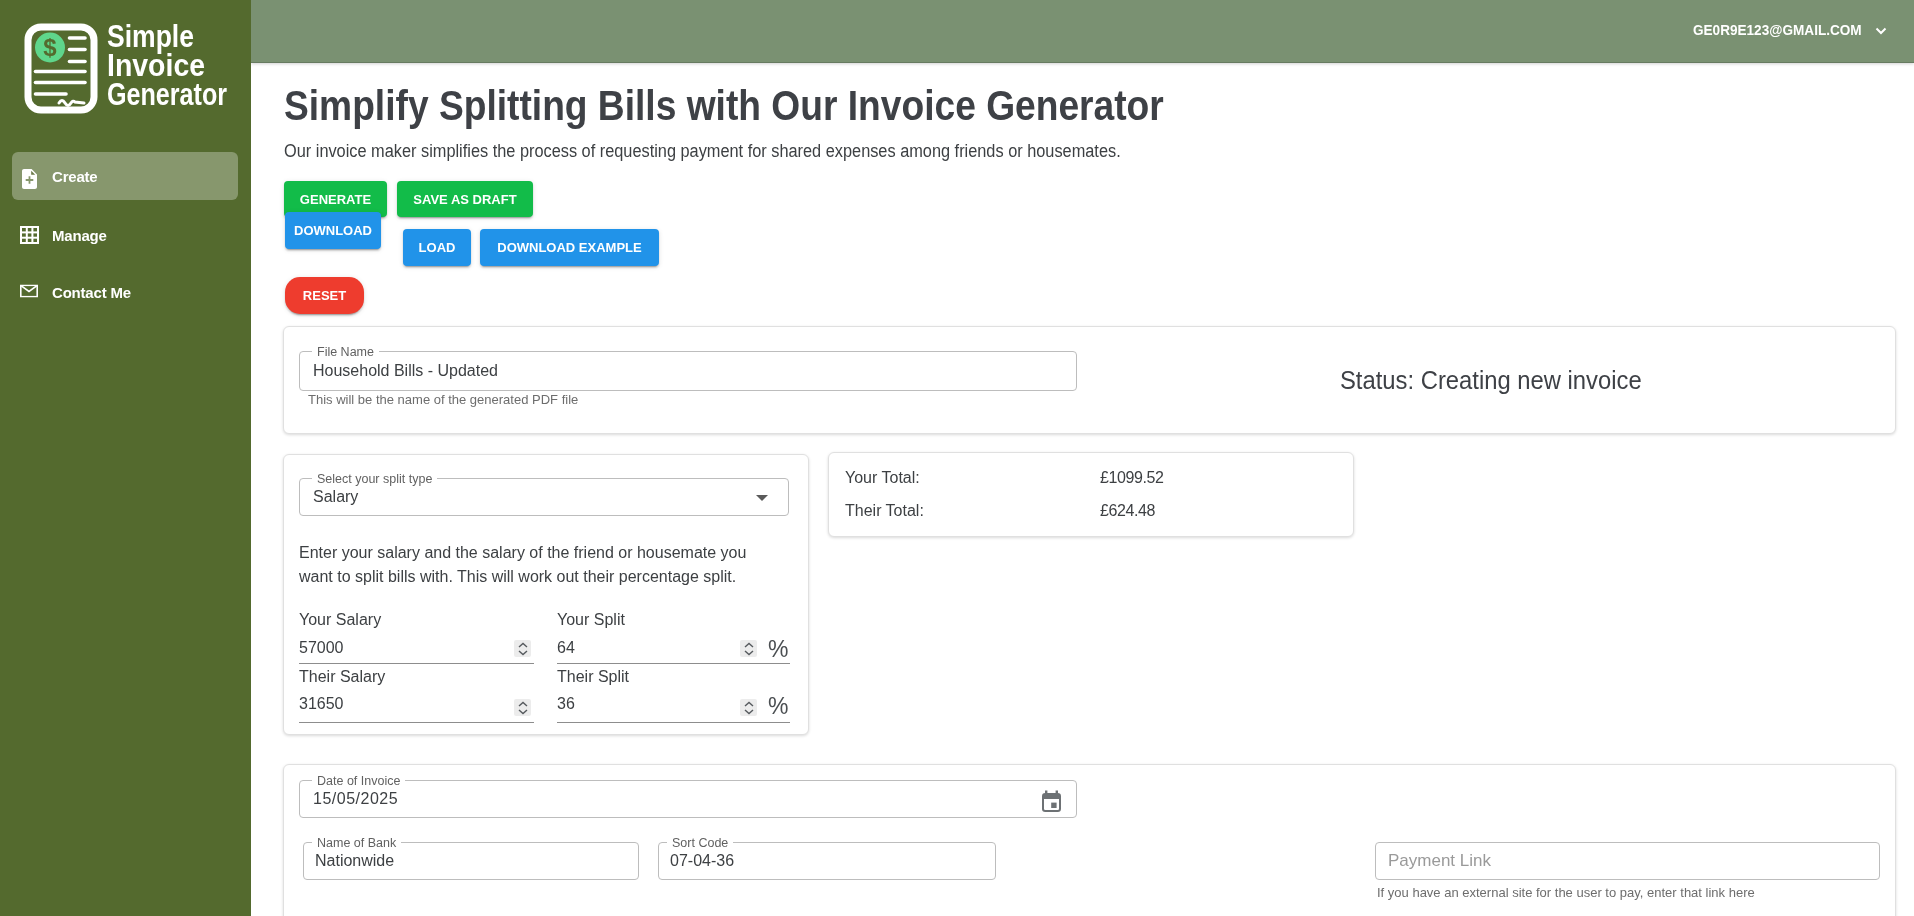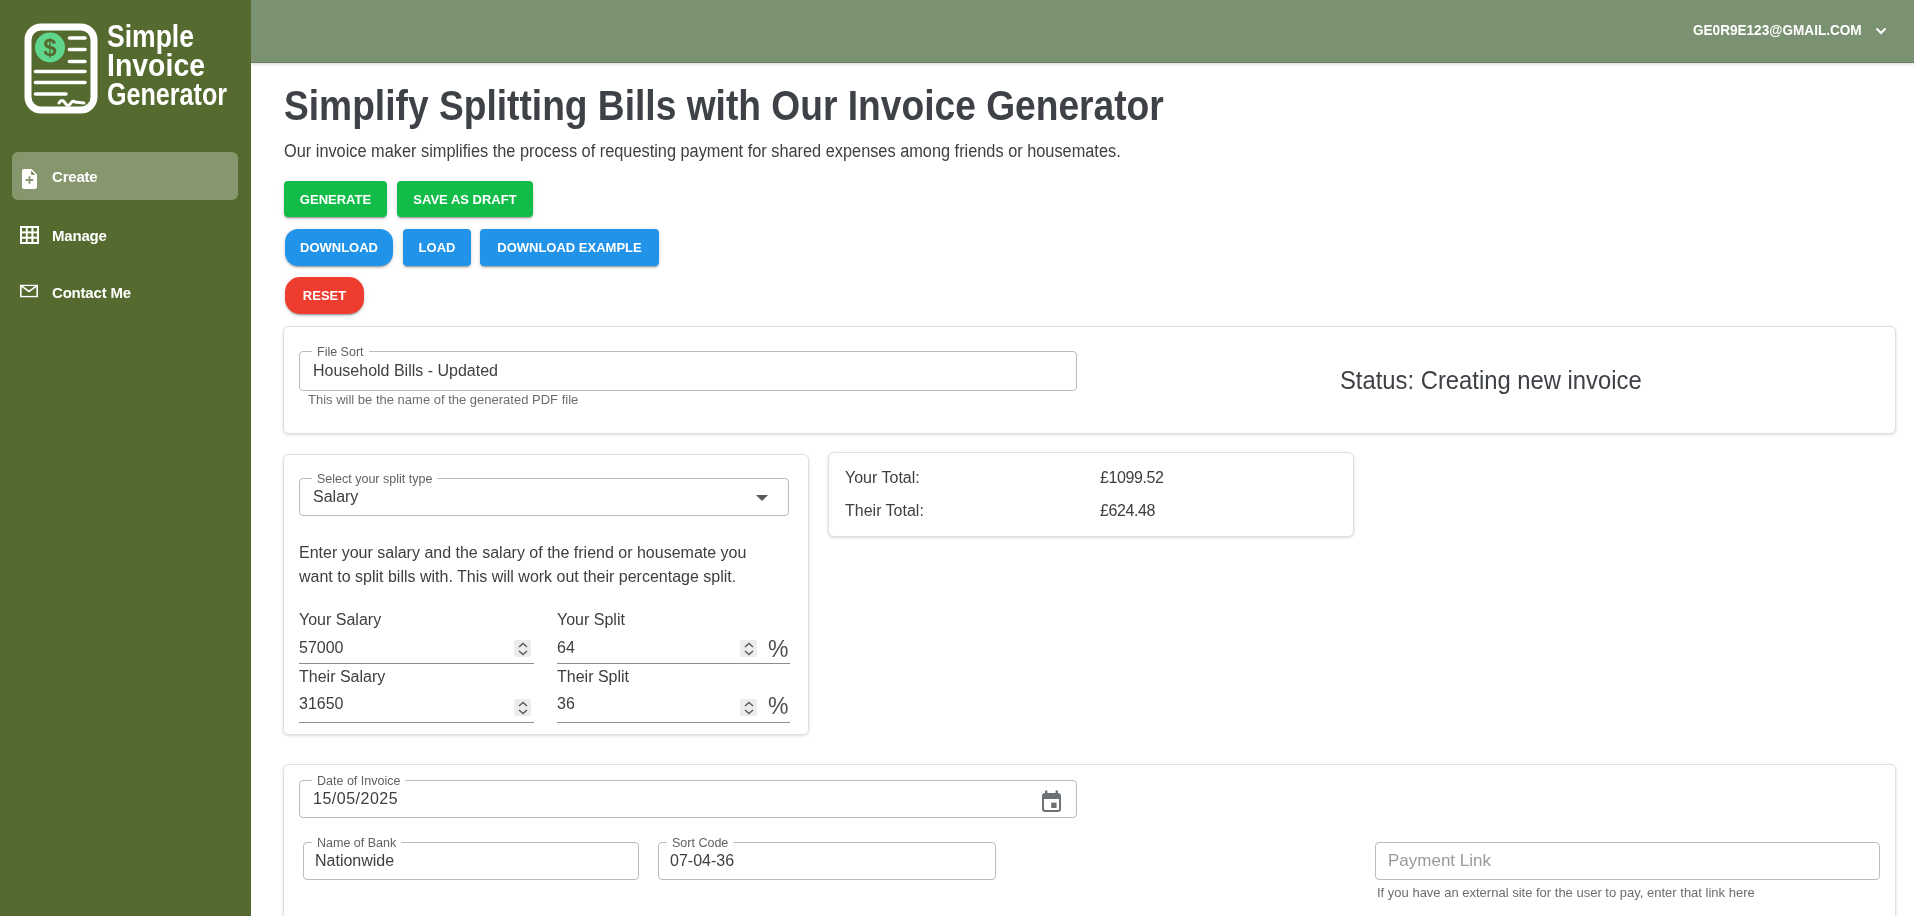--- a/index.html
+++ b/index.html
@@ -115,28 +115,28 @@
       <path d="M1 1.2 L9 7 L17 1.2" fill="none" stroke="#fff" stroke-width="1.6"></path>
     </svg>
     <div class="navtxt">Contact Me</div>
   </div>
 
   <div id="h1" class="abs">Simplify Splitting Bills with Our Invoice Generator</div>
   <div id="sub" class="abs">Our invoice maker simplifies the process of requesting payment for shared expenses among friends or housemates.</div>
 
   <div class="abs btn green" style="left:284px;top:181px;width:103px;height:36px;">GENERATE</div>
   <div class="abs btn green" style="left:397px;top:181px;width:136px;height:36px;">SAVE AS DRAFT</div>
-  <div class="abs btn blue" style="left:285px;top:229px;width:108px;height:37px;border-radius:13px;">DOWNLOAD</div>
+  <div class="abs btn blue" style="left:285px;top:212px;width:96px;height:37px;">DOWNLOAD</div>
   <div class="abs btn blue" style="left:403px;top:229px;width:68px;height:37px;">LOAD</div>
   <div class="abs btn blue" style="left:480px;top:229px;width:179px;height:37px;">DOWNLOAD EXAMPLE</div>
   <div class="abs btn red" style="left:285px;top:277px;width:79px;height:37px;border-radius:15px;">RESET</div>
 
   <div class="abs card" style="left:283px;top:326px;width:1613px;height:108px;"></div>
   <div class="field" style="left:299px;top:351px;width:778px;height:40px;">
-    <div class="flabel" style="left:12px;">File Sort</div>
+    <div class="flabel" style="left:12px;">File Name</div>
     <div class="fval">Household Bills - Updated</div>
   </div>
   <div class="helper" style="left:308px;top:392px;">This will be the name of the generated PDF file</div>
   <div class="abs" style="left:1340px;top:368px;font-size:25px;color:#3e4146;line-height:1;transform:scaleX(.952);transform-origin:left top;">Status: Creating new invoice</div>
 
   <div class="abs card" style="left:283px;top:454px;width:526px;height:281px;"></div>
   <div class="field" style="left:299px;top:478px;width:490px;height:38px;">
     <div class="flabel" style="left:12px;">Select your split type</div>
     <div class="fval">Salary</div>
     <div style="position:absolute;right:20px;top:16px;width:0;height:0;border-left:6px solid transparent;border-right:6px solid transparent;border-top:6px solid #5a5a5a;"></div>

